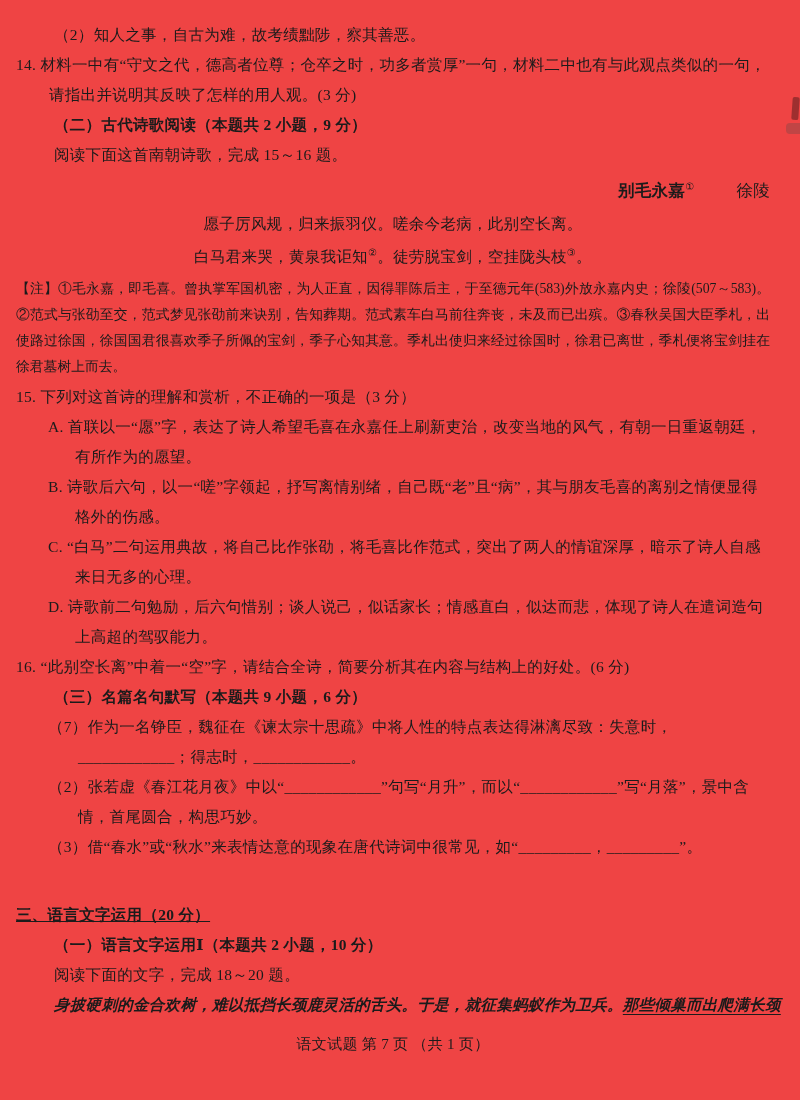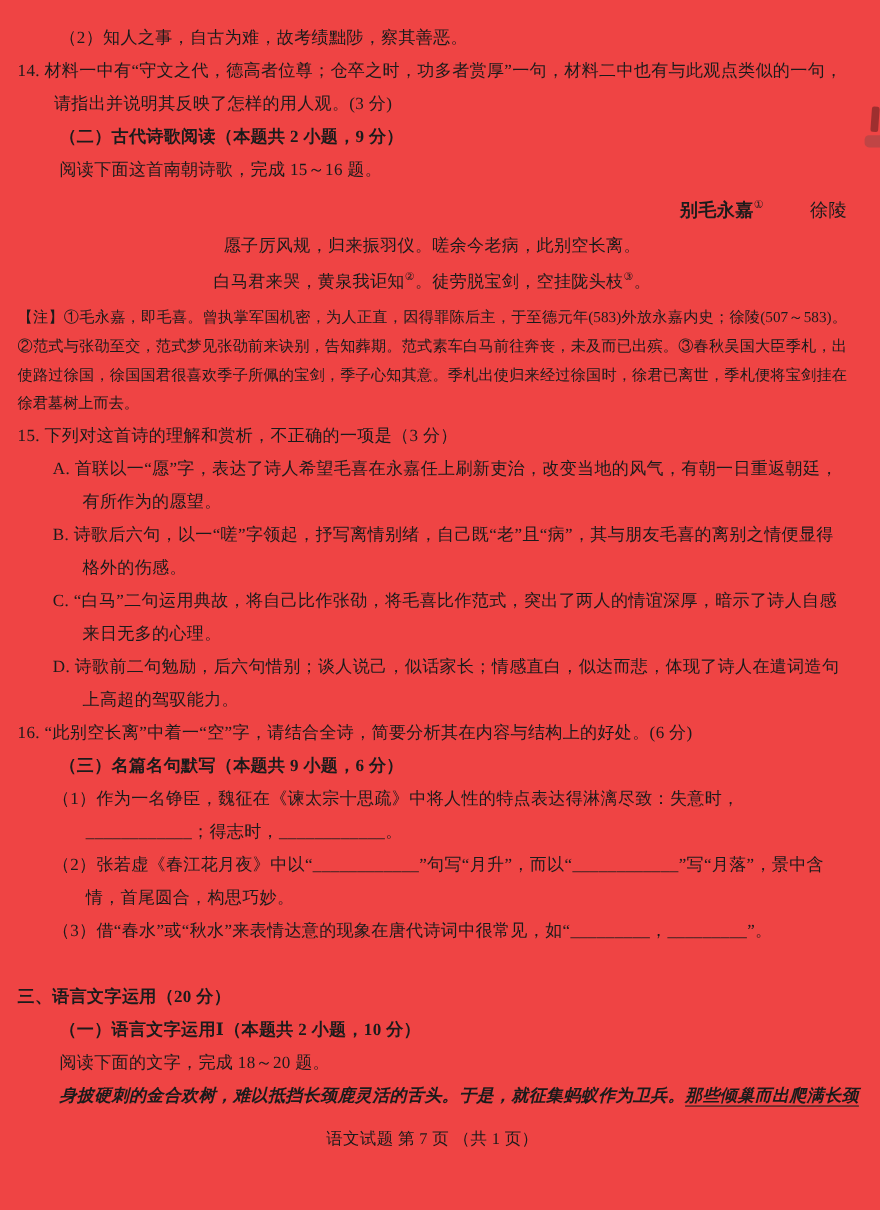--- a/index.html
+++ b/index.html
@@ -26,21 +26,21 @@
   .poem-title { font-weight: bold; }
   .poem-author { margin-left: 42px; }
   .poem-line { text-align: center; line-height: 33px; }
   .note {
     font-size: 13.8px;
     line-height: 26px;
     text-align: justify;
     letter-spacing: 0;
     margin: 3px 0 2px 0;
   }
-  .gap-top { margin-top: 30px; }
+  .gap-top { margin-top: 38px; text-decoration: underline; }
   .passage {
     font-style: italic;
     font-weight: bold;
     text-indent: 38px;
     white-space: nowrap;
   }
   .underlined { text-decoration: underline; text-underline-offset: 4px; }
   .footer { text-align: center; font-size: 15px; margin-top: 9px; }
   sup { font-size: 10px; vertical-align: super; line-height: 0; }
   .mark { position: absolute; }
@@ -71,21 +71,21 @@
   <div>15. 下列对这首诗的理解和赏析，不正确的一项是（3 分）</div>
   <div class="opt">A. 首联以一“愿”字，表达了诗人希望毛喜在永嘉任上刷新吏治，改变当地的风气，有朝一日重返朝廷，有所作为的愿望。</div>
   <div class="opt">B. 诗歌后六句，以一“嗟”字领起，抒写离情别绪，自己既“老”且“病”，其与朋友毛喜的离别之情便显得格外的伤感。</div>
   <div class="opt">C. “白马”二句运用典故，将自己比作张劭，将毛喜比作范式，突出了两人的情谊深厚，暗示了诗人自感来日无多的心理。</div>
   <div class="opt">D. 诗歌前二句勉励，后六句惜别；谈人说己，似话家长；情感直白，似达而悲，体现了诗人在遣词造句上高超的驾驭能力。</div>
 
   <div class="hang">16. “此别空长离”中着一“空”字，请结合全诗，简要分析其在内容与结构上的好处。(6 分)</div>
 
   <div class="ind heading">（三）名篇名句默写（本题共 9 小题，6 分）</div>
 
-  <div class="item">（1）作为一名铮臣，魏征在《谏太宗十思疏》中将人性的特点表达得淋漓尽致：失意时，____________；得志时，____________。</div>
+  <div class="item">（7）作为一名铮臣，魏征在《谏太宗十思疏》中将人性的特点表达得淋漓尽致：失意时，____________；得志时，____________。</div>
   <div class="item">（2）张若虚《春江花月夜》中以“____________”句写“月升”，而以“____________”写“月落”，景中含情，首尾圆合，构思巧妙。</div>
   <div class="item">（3）借“春水”或“秋水”来表情达意的现象在唐代诗词中很常见，如“_________，_________”。</div>
 
   <div class="heading gap-top">三、语言文字运用（20 分）</div>
 
   <div class="ind heading">（一）语言文字运用Ⅰ（本题共 2 小题，10 分）</div>
 
   <div class="ind">阅读下面的文字，完成 18～20 题。</div>
 
   <div class="passage"><span>身披硬刺的金合欢树，难以抵挡长颈鹿灵活的舌头。于是，就征集蚂蚁作为卫兵。</span><span class="underlined">那些倾巢而出爬满长颈</span></div>

